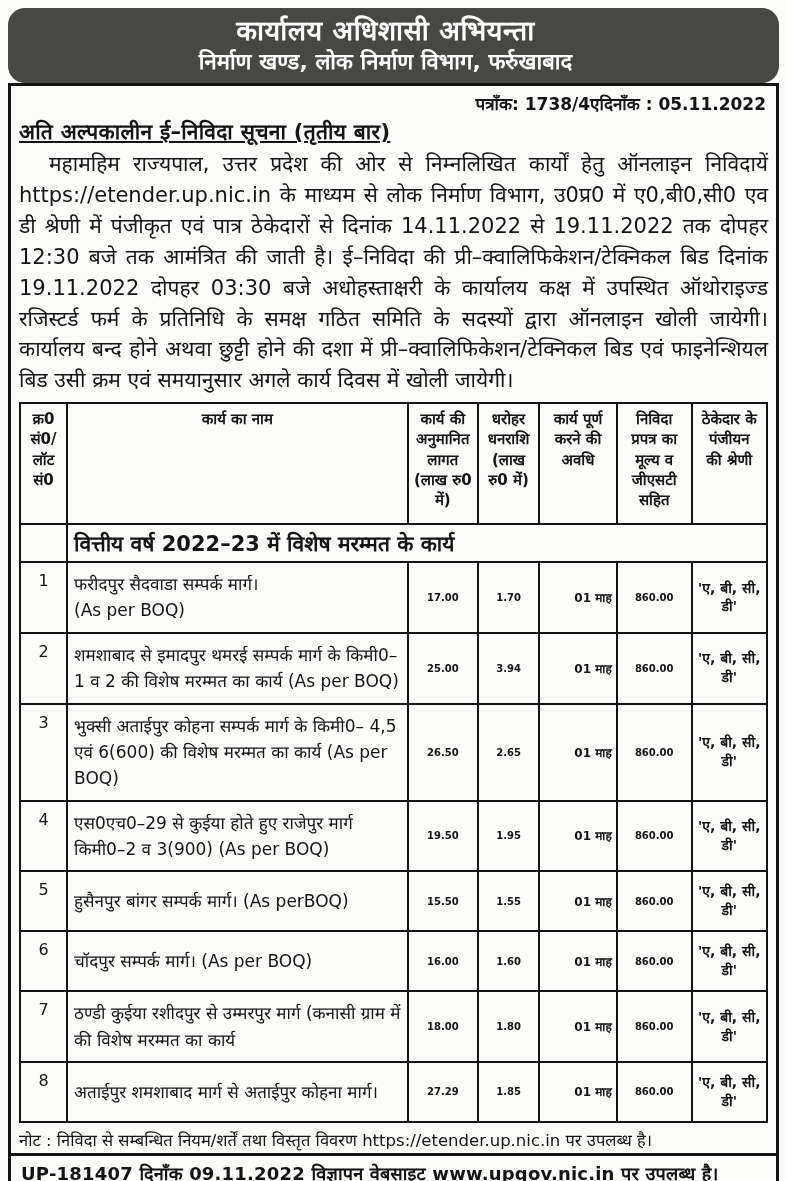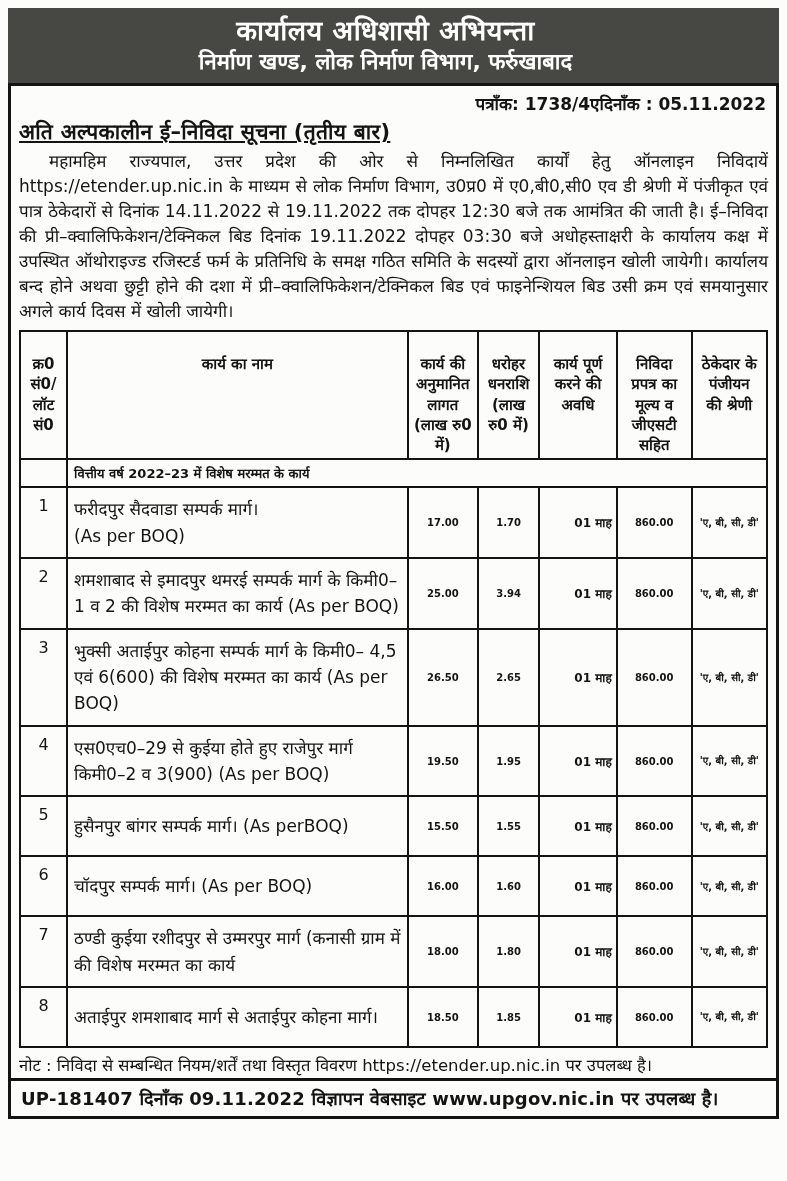--- a/index.html
+++ b/index.html
@@ -18,20 +18,21 @@
     padding: 8px 8px 5px 8px;
     overflow: hidden;
     color: #141414;
   }
   
   .masthead {
     background: #474744;
     color: #ffffff;
     text-align: center;
     padding: 6px 20px 8px 4px;
+    border-radius: 17px;
   }
   .masthead .m1 {
     font-size: 27px;
     font-weight: bold;
     letter-spacing: 0.5px;
     line-height: 1.25;
   }
   .masthead .m2 {
     font-size: 22px;
     font-weight: bold;
@@ -54,21 +55,21 @@
   }
   .notice-title {
     font-size: 21px;
     font-weight: bold;
     text-decoration: underline;
     margin: 2px 0 4px 0;
     letter-spacing: 0.3px;
   }
   .intro {
     margin: 2px 0 6px 0;
-    font-size: 17px;
+    font-size: 21px;
     line-height: 1.47;
     text-align: justify;
     text-indent: 30px;
     font-weight: 500;
   }
   
   table.works {
     width: 100%;
     border-collapse: collapse;
     table-layout: fixed;
@@ -85,25 +86,25 @@
   th.c5 { width: 10.4%; margin-top: 40px; }
   th.c6 { width: 10.0%; }
   th.c7 { width: 10.1%; }
   table.works thead th {
     font-size: 15px;
     font-weight: bold;
     text-align: center;
     vertical-align: top;
     white-space: pre-line;
     line-height: 1.35;
-    padding-top: 22px;
+    padding-top: 5px;
     height: 121px;
   }
   tr.section-row td {
-    font-size: 13px;
+    font-size: 21px;
     font-weight: bold;
     padding: 4px 6px;
     height: 26px;
     margin-top: 10px;
   }
   tbody td.cell-sno {
     text-align: center;
     vertical-align: top;
     font-size: 16px;
     font-weight: 500;
@@ -126,21 +127,21 @@
   }
   tbody td.cell-period {
     text-align: right;
     vertical-align: middle;
     font-size: 12px;
     font-weight: bold;
   }
   tbody td.cell-cat {
     text-align: center;
     vertical-align: middle;
-    font-size: 10px;
+    font-size: 14px;
     font-weight: bold;
     line-height: 1.35;
     padding: 2px;
   }
   tbody tr { height: 60px; }
   
   .note {
     font-size: 16.5px;
     font-weight: 500;
     padding: 5px 0 2px 0;
@@ -280,21 +281,21 @@
             <td class="cell-work">ठण्डी कुईया रशीदपुर से उम्मरपुर मार्ग (कनासी ग्राम में की विशेष मरम्मत का कार्य</td>
             <td class="cell-num">18.00</td>
             <td class="cell-num">1.80</td>
             <td class="cell-period">01 माह</td>
             <td class="cell-num">860.00</td>
             <td class="cell-cat">'ए, बी, सी, डी'</td>
           </tr>
           <tr>
             <td class="cell-sno">8</td>
             <td class="cell-work">अताईपुर शमशाबाद मार्ग से अताईपुर कोहना मार्ग।</td>
-            <td class="cell-num">18.50</td>
+            <td class="cell-num">27.29</td>
             <td class="cell-num">1.85</td>
             <td class="cell-period">01 माह</td>
             <td class="cell-num">860.00</td>
             <td class="cell-cat">'ए, बी, सी, डी'</td>
           </tr>
         </tbody>
     </table>
 
     <div class="note">नोट : निविदा से सम्बन्धित नियम/शर्तें तथा विस्तृत विवरण https://etender.up.nic.in पर उपलब्ध है।</div>
 

